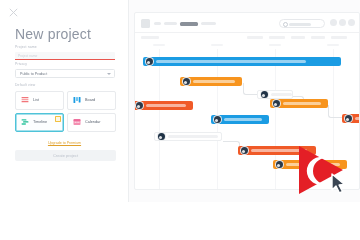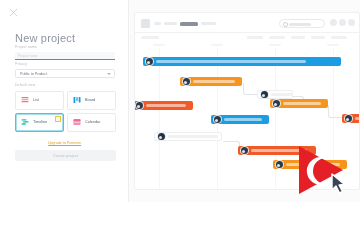--- a/index.html
+++ b/index.html
@@ -17,22 +17,22 @@
     background:#ffffff;border-right:1px solid #eceef0;
     box-sizing:border-box;
   }
   .close-icon{
     position:absolute;left:9px;top:8px;width:9px;height:9px;
     opacity:.45;
   }
   .close-icon svg{display:block;}
 
   .panel-title{
-    position:absolute;left:15px;top:32px;
-    font-size:11px;color:#8f96a3;font-weight:400;letter-spacing:.2px;
+    position:absolute;left:15px;top:26px;
+    font-size:14px;color:#8f96a3;font-weight:400;letter-spacing:.2px;
     white-space:nowrap;
   }
 
   .field-label{
     font-size:3.4px;color:#b4bac4;letter-spacing:.15px;
     line-height:5px;white-space:nowrap;
   }
 
   .fld-projname{position:absolute;left:15px;top:45px;width:100px;}
   .text-input{

